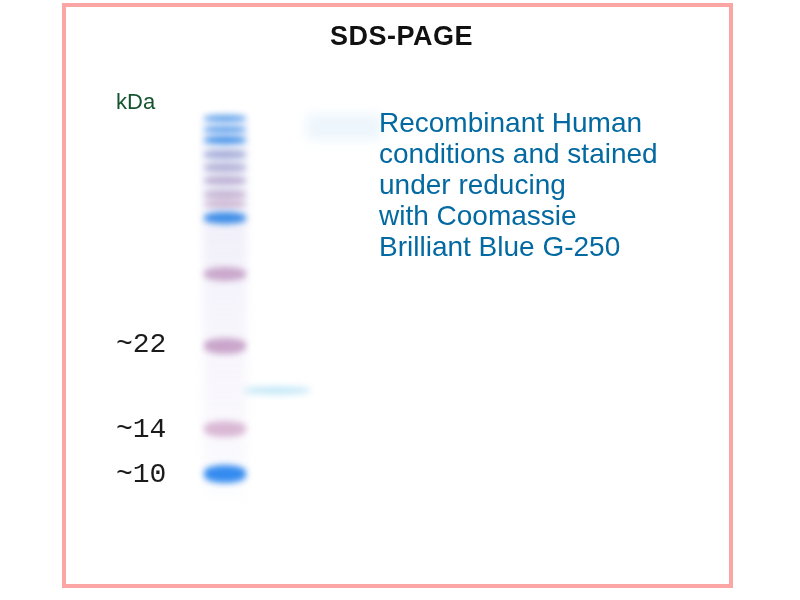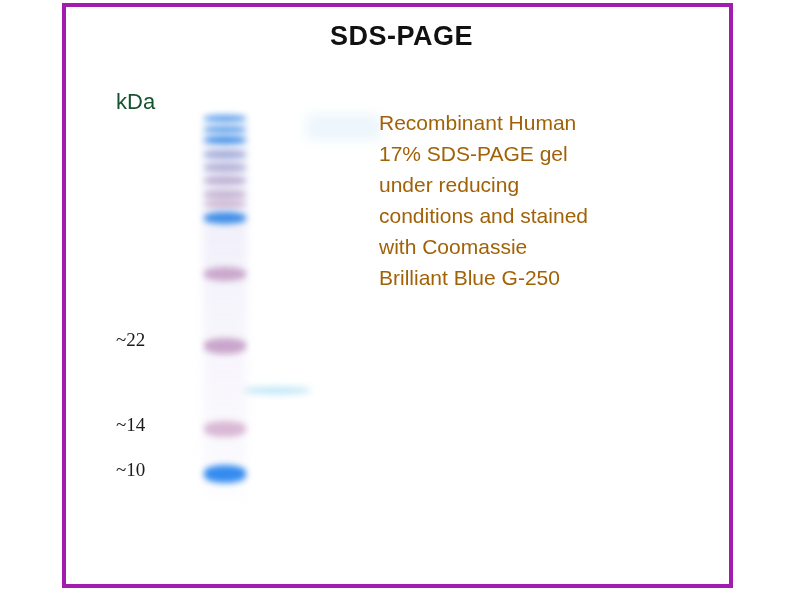--- a/index.html
+++ b/index.html
@@ -9,21 +9,21 @@
     font-family:"Liberation Sans", sans-serif;
     overflow:hidden;
   }
   #root{position:relative;width:800px;height:600px;background:#ffffff;}
 
   
   #frame{
     position:absolute;
     left:62px;top:3px;
     width:671px;height:585px;
-    border:4px solid #a21caf;
+    border:4px solid #fca5a5;
     box-sizing:border-box;
     background:#ffffff;
   }
 
   
   #title{
     position:absolute;
     left:0;top:14px;
     width:671px;
     text-align:center;
@@ -39,24 +39,24 @@
     position:absolute;
     left:50px;top:82px;
     font-size:22px;
     color:#14532d;
     font-family:"Liberation Sans", sans-serif;
   }
 
   
   .mw-label{
     position:absolute;
-    font-size:19px;
+    font-size:28px;
     color:#1b1b1b;
     white-space:nowrap;
-    font-family:Liberation Serif, serif;
+    font-family:Liberation Mono, monospace;
   }
 
   
   #gel{
     position:absolute;
     left:110px;top:95px;
     width:300px;height:420px;
   }
 
   
@@ -129,23 +129,22 @@
           <div class="band" style="left: 28px; top: 110px; width: 42px; height: 12px; background: rgb(47, 134, 230); opacity: 0.92; filter: blur(3.2px);"></div>
           <div class="band" style="left: 28px; top: 165px; width: 42px; height: 14px; background: rgb(176, 122, 176); opacity: 0.62; filter: blur(3.2px);"></div>
           <div class="band" style="left: 28px; top: 236px; width: 42px; height: 16px; background: rgb(178, 124, 178); opacity: 0.66; filter: blur(3.2px);"></div>
           <div class="band" style="left: 28px; top: 319px; width: 42px; height: 16px; background: rgb(192, 132, 180); opacity: 0.55; filter: blur(3.2px);"></div>
           <div class="band" style="left: 28px; top: 363px; width: 42px; height: 18px; background: rgb(43, 134, 239); opacity: 0.95; filter: blur(3.2px);"></div>
           <div class="band" style="left: 68px; top: 284.5px; width: 66px; height: 7px; background: rgb(143, 211, 239); opacity: 0.6; filter: blur(3.6px);"></div>
         </div>
       <div id="gel-vignette"></div>
     </div>
 
-    <div id="description" style="position:absolute;left:313px;top:100px;width:310px;font-size:21px;line-height:31px;color:#a16207;">
+    <div id="description" style="position:absolute;left:313px;top:100px;width:310px;font-size:28px;line-height:31px;color:#0369a1;">
         <div>Recombinant Human</div>
-        <div>17% SDS-PAGE gel</div>
+        <div>conditions and stained</div>
         <div>under reducing</div>
-        <div>conditions and stained</div>
         <div>with Coomassie</div>
         <div>Brilliant Blue G-250</div>
       </div>
 
   </div>
 </div>
 
 </body></html>

